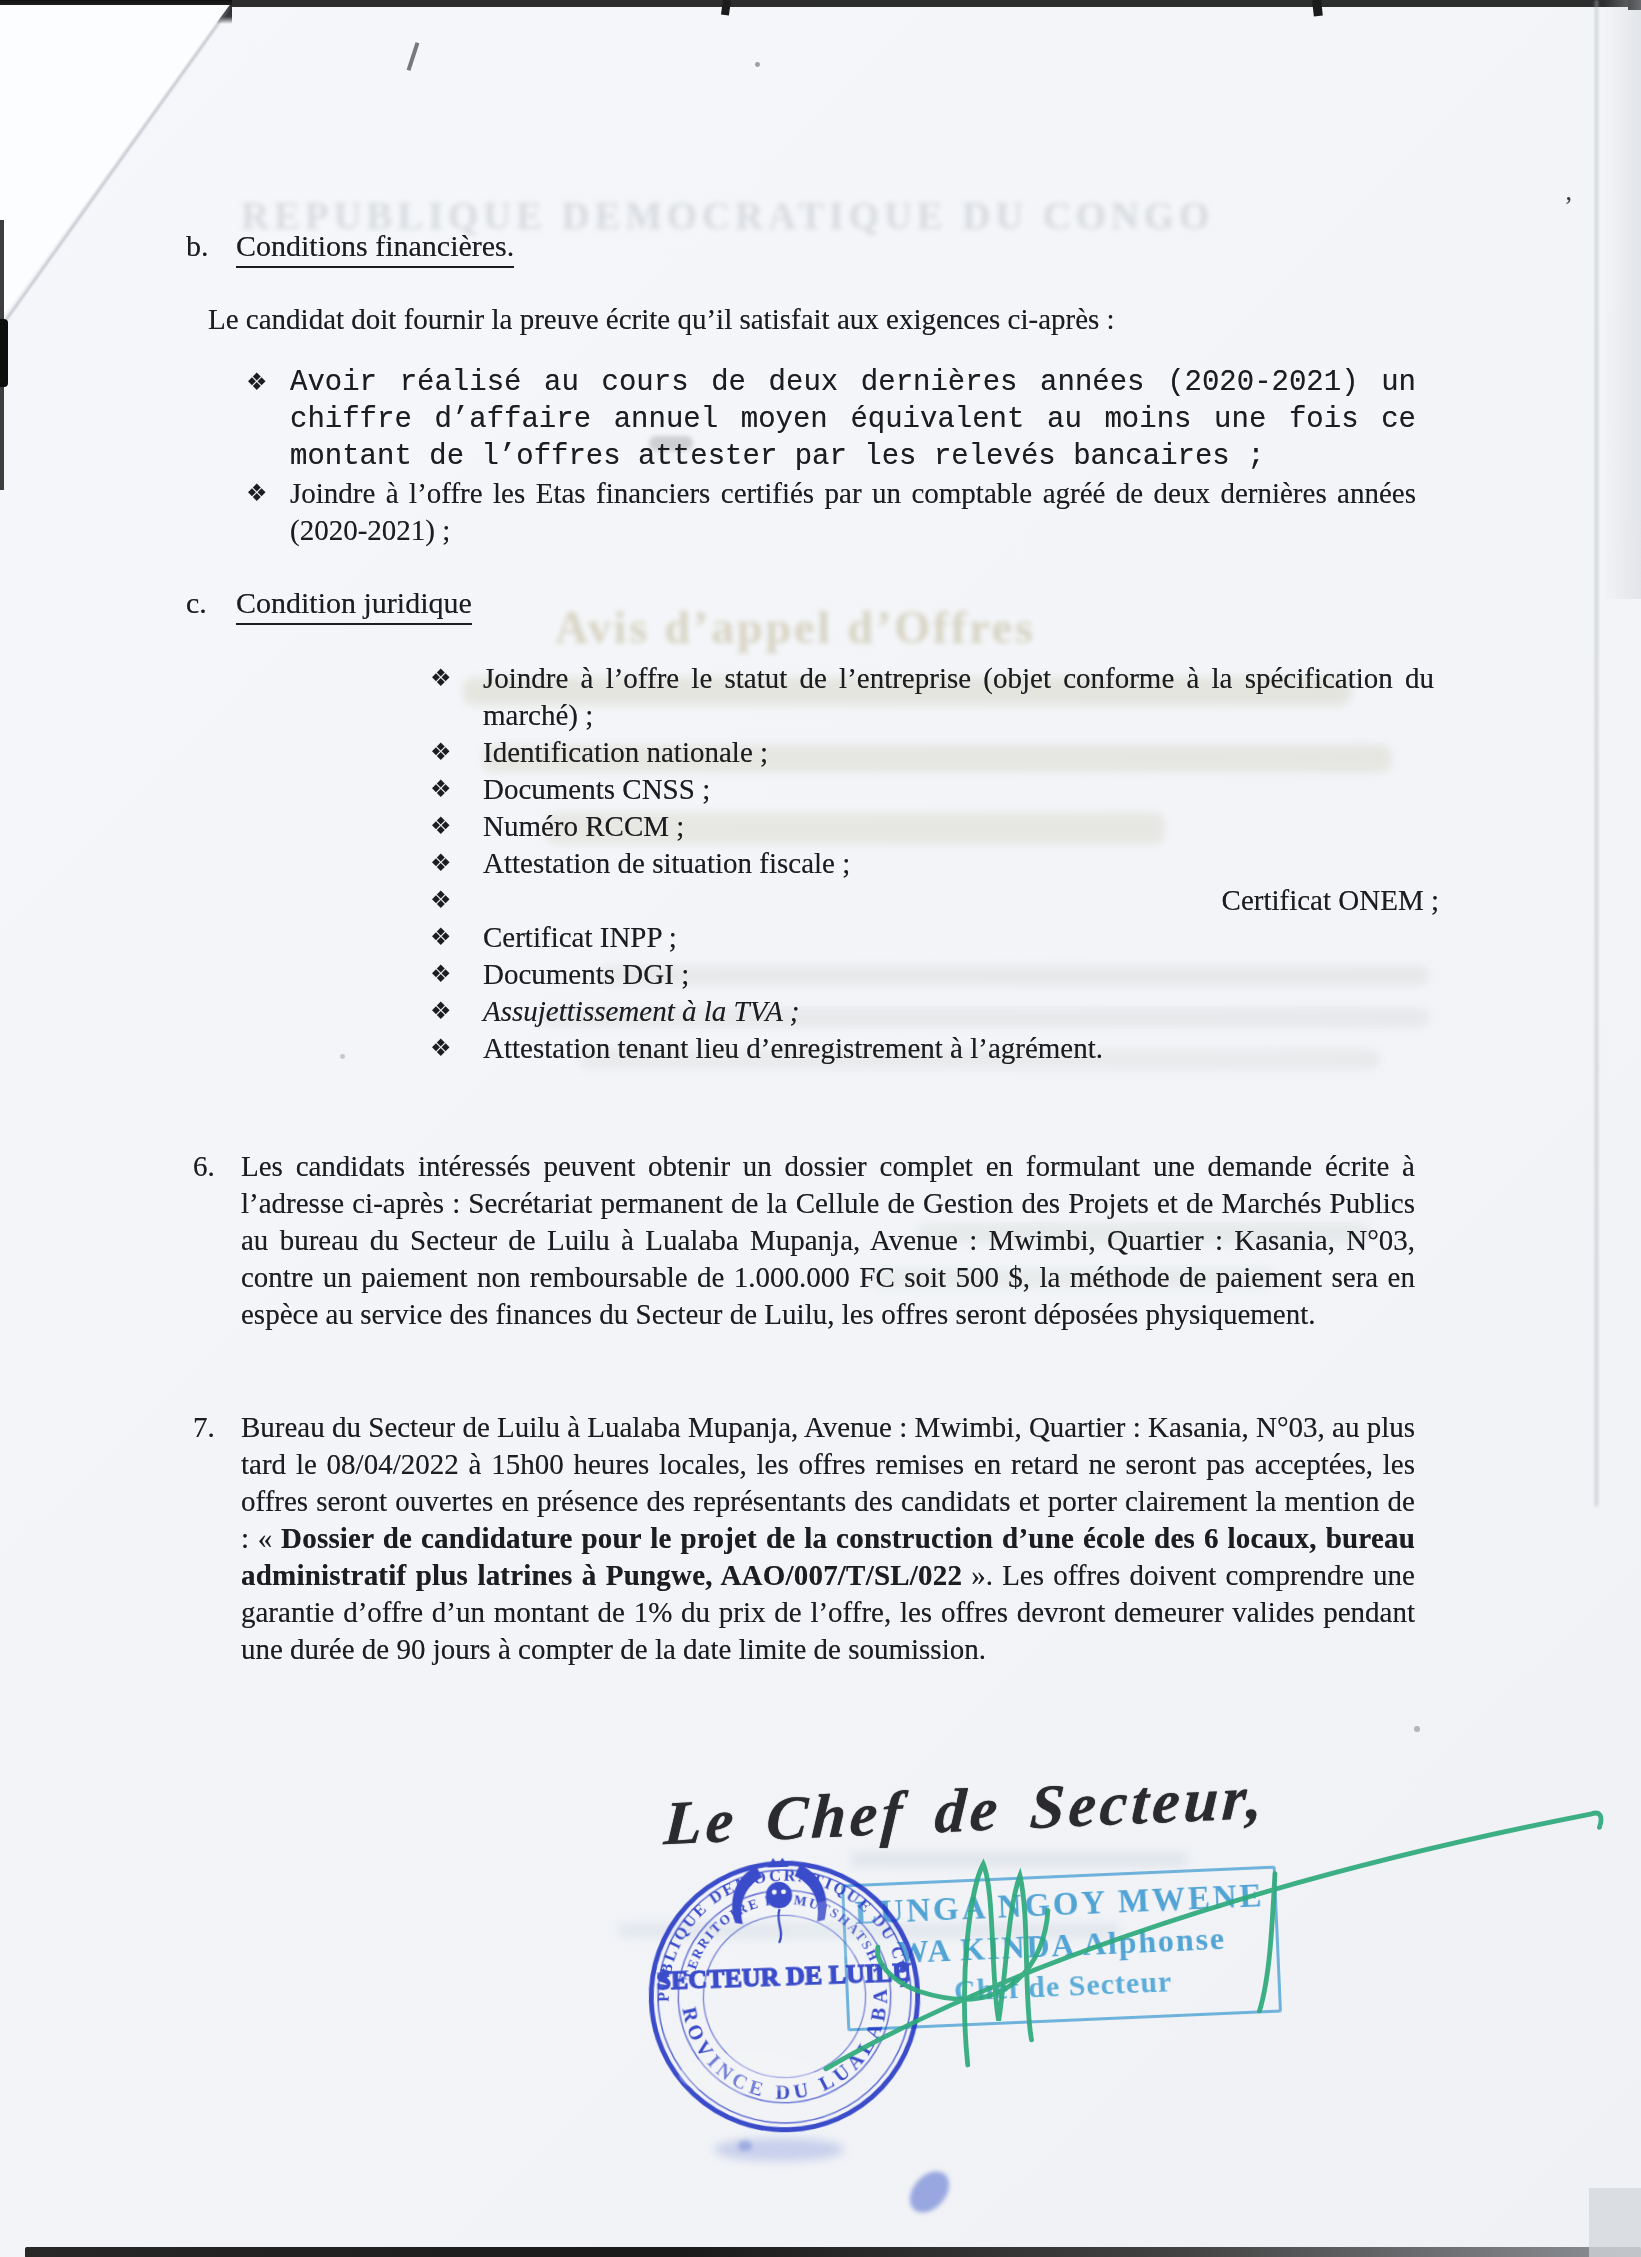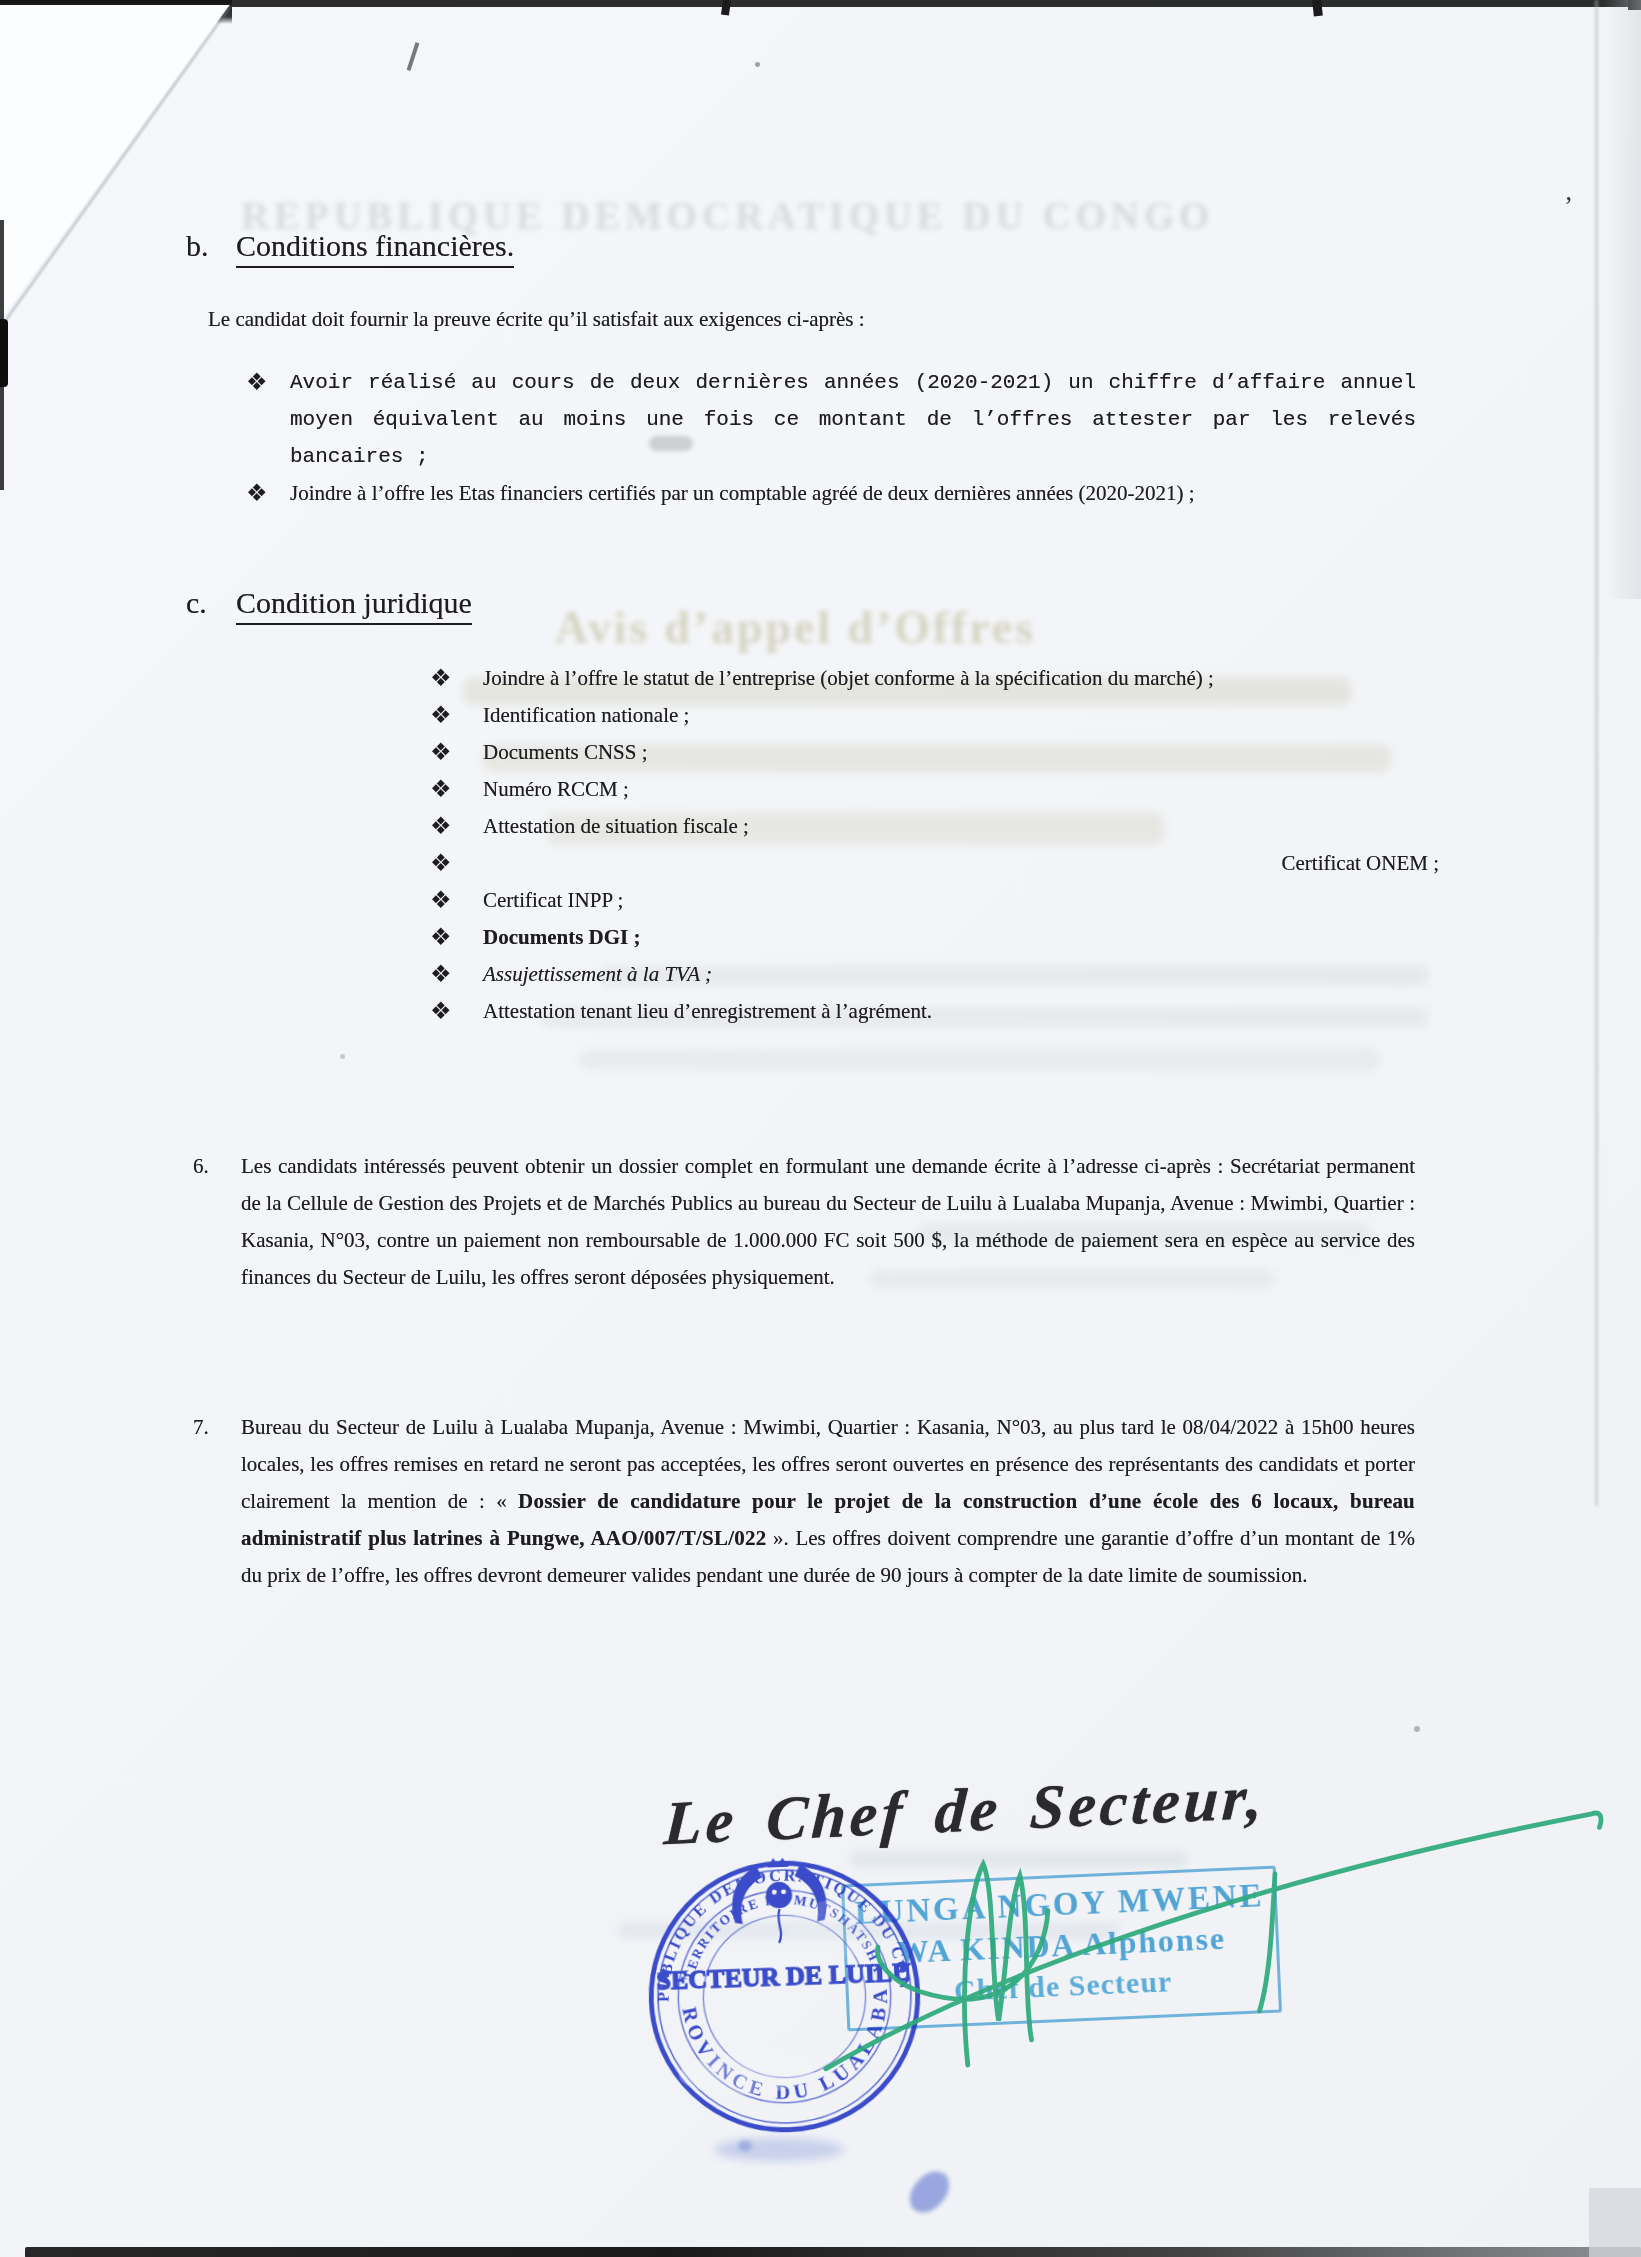--- a/index.html
+++ b/index.html
@@ -3,21 +3,21 @@
 <meta charset="utf-8">
 <style>
   html,body{margin:0;padding:0;background:#dfe1e4;}
   .scan{
     position:relative;width:1641px;height:2257px;overflow:hidden;
     background:linear-gradient(135deg,#f5f7fa 0%,#f2f4f7 55%,#eff1f5 100%);
     font-family:"Liberation Serif",serif;color:#1d1d20;
   }
   .abs{position:absolute;}
   
-  .btxt{font-size:21px;line-height:37px;color:#1d1d20;text-shadow:0 0 0.6px rgba(25,25,30,.55);}
+  .btxt{font-size:29px;line-height:37px;color:#1d1d20;text-shadow:0 0 0.6px rgba(25,25,30,.55);}
   .just{text-align:justify;}
   .heading{font-size:30px;line-height:39px;display:flex;}
   .heading .lbl{width:50px;flex:0 0 50px;}
   .heading .ttl{border-bottom:2.4px solid #1d1d20;padding-bottom:1px;}
   .row{display:flex;}
   .marker{flex:0 0 44px;font-family:"DejaVu Sans",sans-serif;font-size:24px;line-height:37px;color:#1d1d20;}
   .marker2{flex:0 0 53px;font-family:"DejaVu Sans",sans-serif;font-size:24px;line-height:37px;color:#1d1d20;}
   .numcol{flex:0 0 48px;}
   .boldseg{font-weight:bold;letter-spacing:0.2px;}
   
@@ -107,21 +107,21 @@
     <div class="row">
       <span class="marker2">❖</span>
       <span class="btxt" style="flex:1;text-align:right;">Certificat ONEM ;</span>
     </div>
     <div class="row">
       <span class="marker2">❖</span>
       <span class="btxt" style="flex:1;">Certificat INPP ;</span>
     </div>
     <div class="row">
       <span class="marker2">❖</span>
-      <span class="btxt" style="flex:1;font-weight:bold;">Documents DGI ;</span>
+      <span class="btxt" style="flex:1;">Documents DGI ;</span>
     </div>
     <div class="row">
       <span class="marker2">❖</span>
       <span class="btxt" style="flex:1;font-style:italic;">Assujettissement à la TVA ;</span>
     </div>
     <div class="row">
       <span class="marker2">❖</span>
       <span class="btxt" style="flex:1;">Attestation tenant lieu d’enregistrement à l’agrément.</span>
     </div>
   </div>

